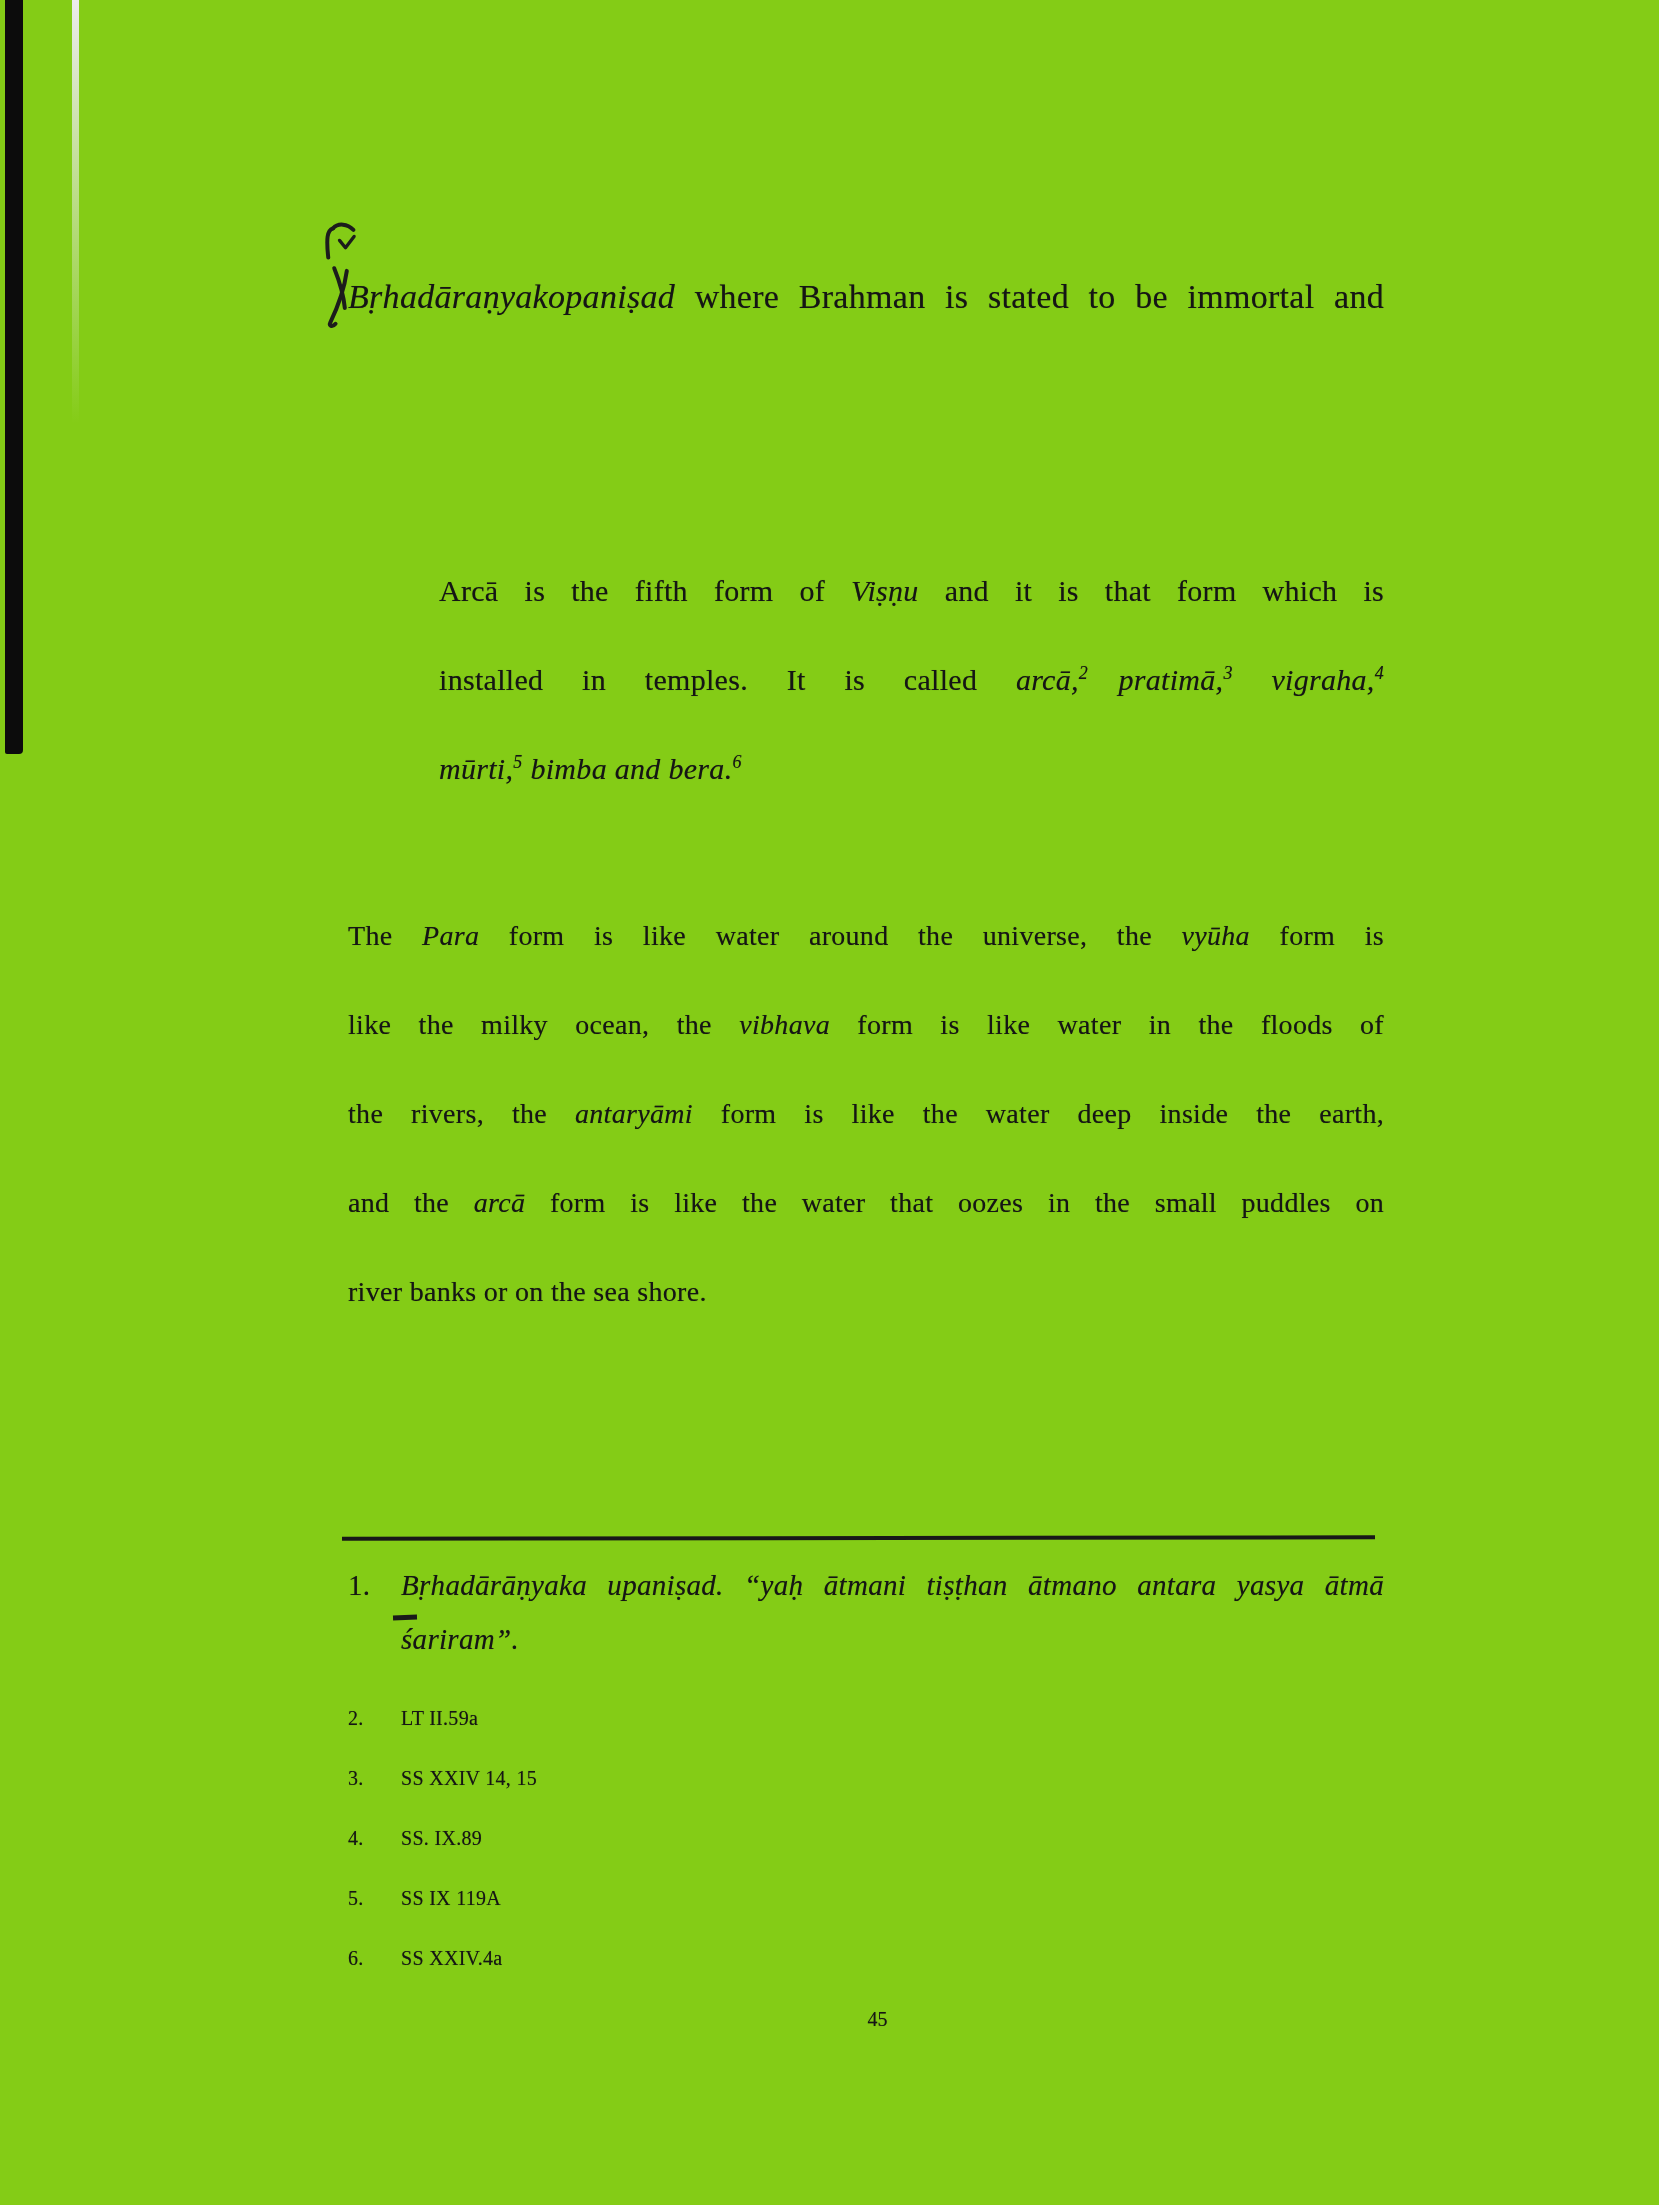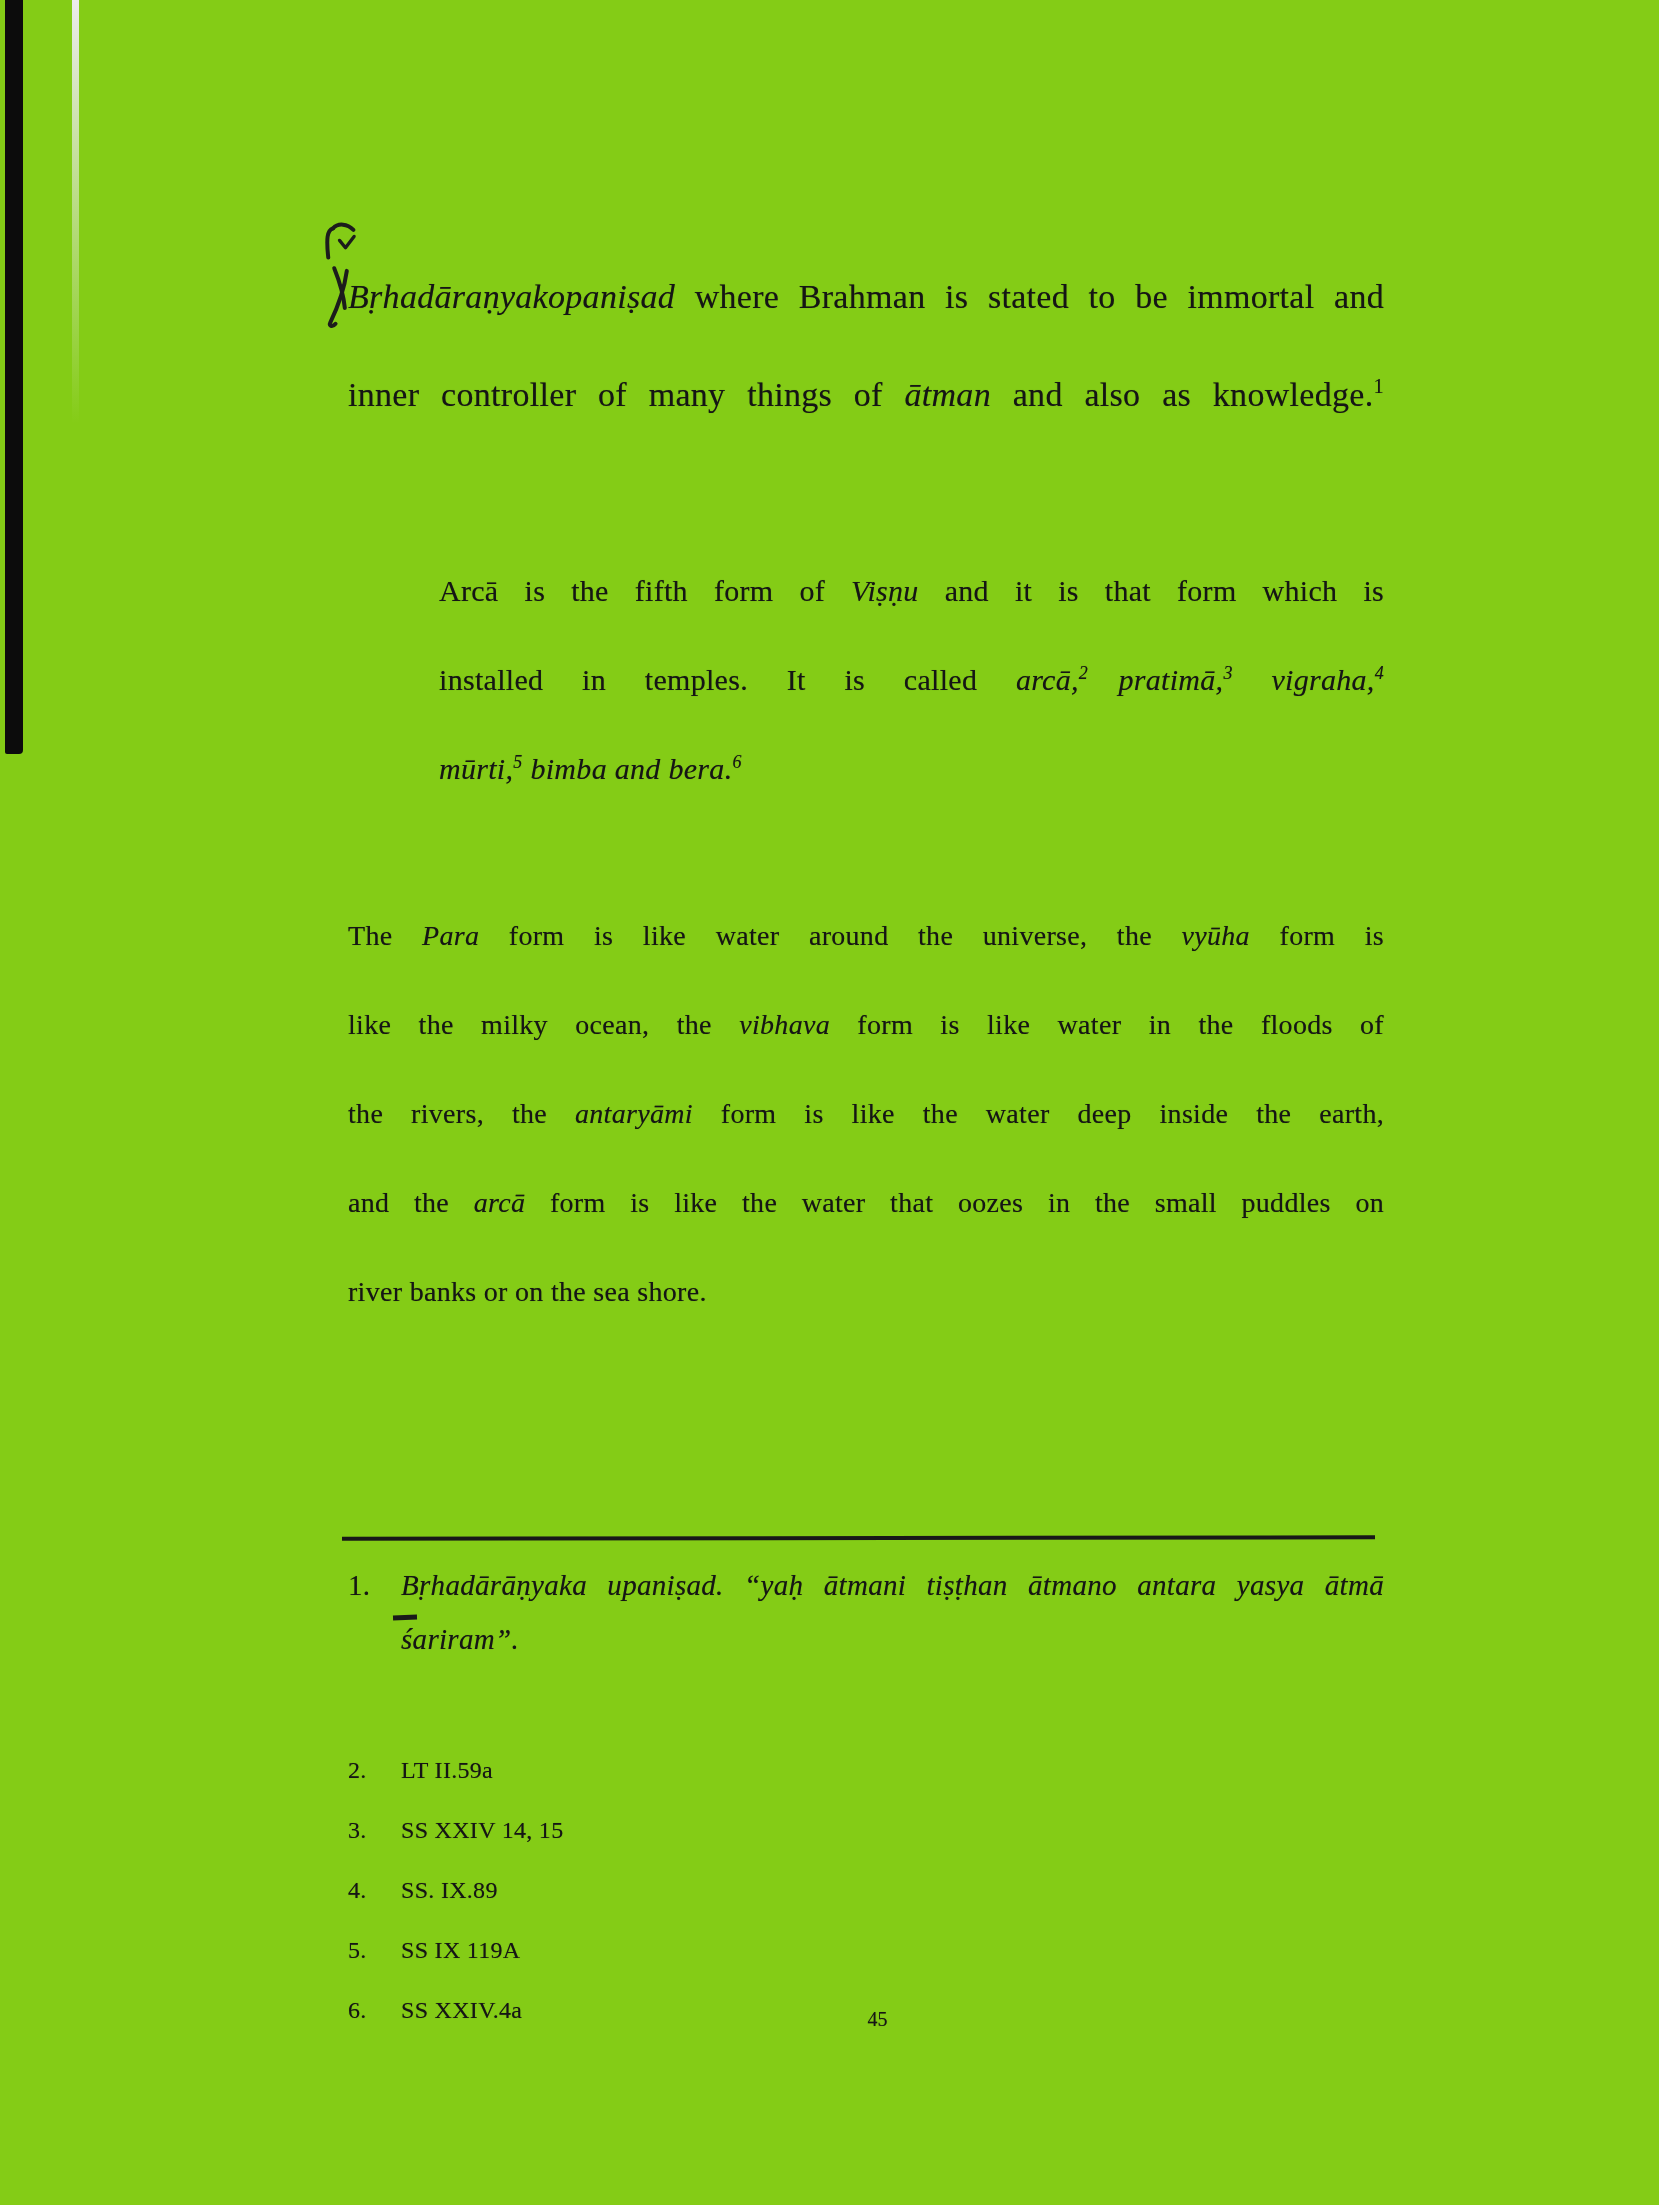--- a/index.html
+++ b/index.html
@@ -69,22 +69,22 @@
     font-size: 29px;
     line-height: 54px;
   }
   .footnote1 .fn-num {
     position: absolute;
     left: 0; top: 0;
     font-style: normal;
   }
   .footnote1 .fn-body { margin-left: 53px; font-style: italic; }
   .fn-list {
-    top: 1740px;
-    font-size: 24px;
+    top: 1688px;
+    font-size: 20px;
     line-height: 60px;
   }
   .fn-row { white-space: nowrap; }
   .fn-row .fn-num {
     display: inline-block;
     width: 53px;
   }
   .stray-macron {
     position: absolute;
     left: 393px; top: 1615px;
@@ -118,21 +118,20 @@
   <svg class="handwritten-mark" viewBox="0 0 80 170" fill="none">
     <path d="M24 14 C15 17 14 30 17 58" stroke="#1c1c1c" stroke-width="6" stroke-linecap="round"></path>
     <path d="M24 14 C32 5 46 7 55 16" stroke="#1c1c1c" stroke-width="6" stroke-linecap="round"></path>
     <path d="M34 32 l 9 11 13 -17" stroke="#1c1c1c" stroke-width="5" stroke-linecap="round" stroke-linejoin="round"></path>
     <path d="M45 78 C42 100 35 125 20 156 C17 162 24 163 28 158" stroke="#1c1c1c" stroke-width="6" stroke-linecap="round"></path>
     <path d="M26 74 C34 94 40 113 42 134" stroke="#1c1c1c" stroke-width="6" stroke-linecap="round"></path>
   </svg>
 
   <div class="textblock para1">
     <div class="line"><em>Bṛhadāraṇyakopaniṣad</em><span>  where Brahman is stated to be immortal and</span></div>
-    <div class="line"><span>inner controller of many things of </span><em>ātman</em><span> and also as knowledge.</span><sup>1</sup></div>
   </div>
 
   <div class="textblock quote">
     <div class="line"><span>Arcā is the fifth form of </span><em>Viṣṇu</em><span> and it is that form which is</span></div>
     <div class="line"><span>installed in temples. It is called </span><em>arcā,</em><sup style="font-style: italic;">2</sup><span> </span><em>pratimā,</em><sup style="font-style: italic;">3</sup><span> </span><em>vigraha,</em><sup style="font-style: italic;">4</sup></div>
     <div class="line noj"><em>mūrti,</em><sup style="font-style: italic;">5</sup><span> </span><em>bimba and bera.</em><sup style="font-style: italic;">6</sup></div>
   </div>
 
   <div class="textblock para2">
     <div class="line"><span>The </span><em>Para</em><span> form is like water around the universe, the </span><em>vyūha</em><span> form is</span></div>

